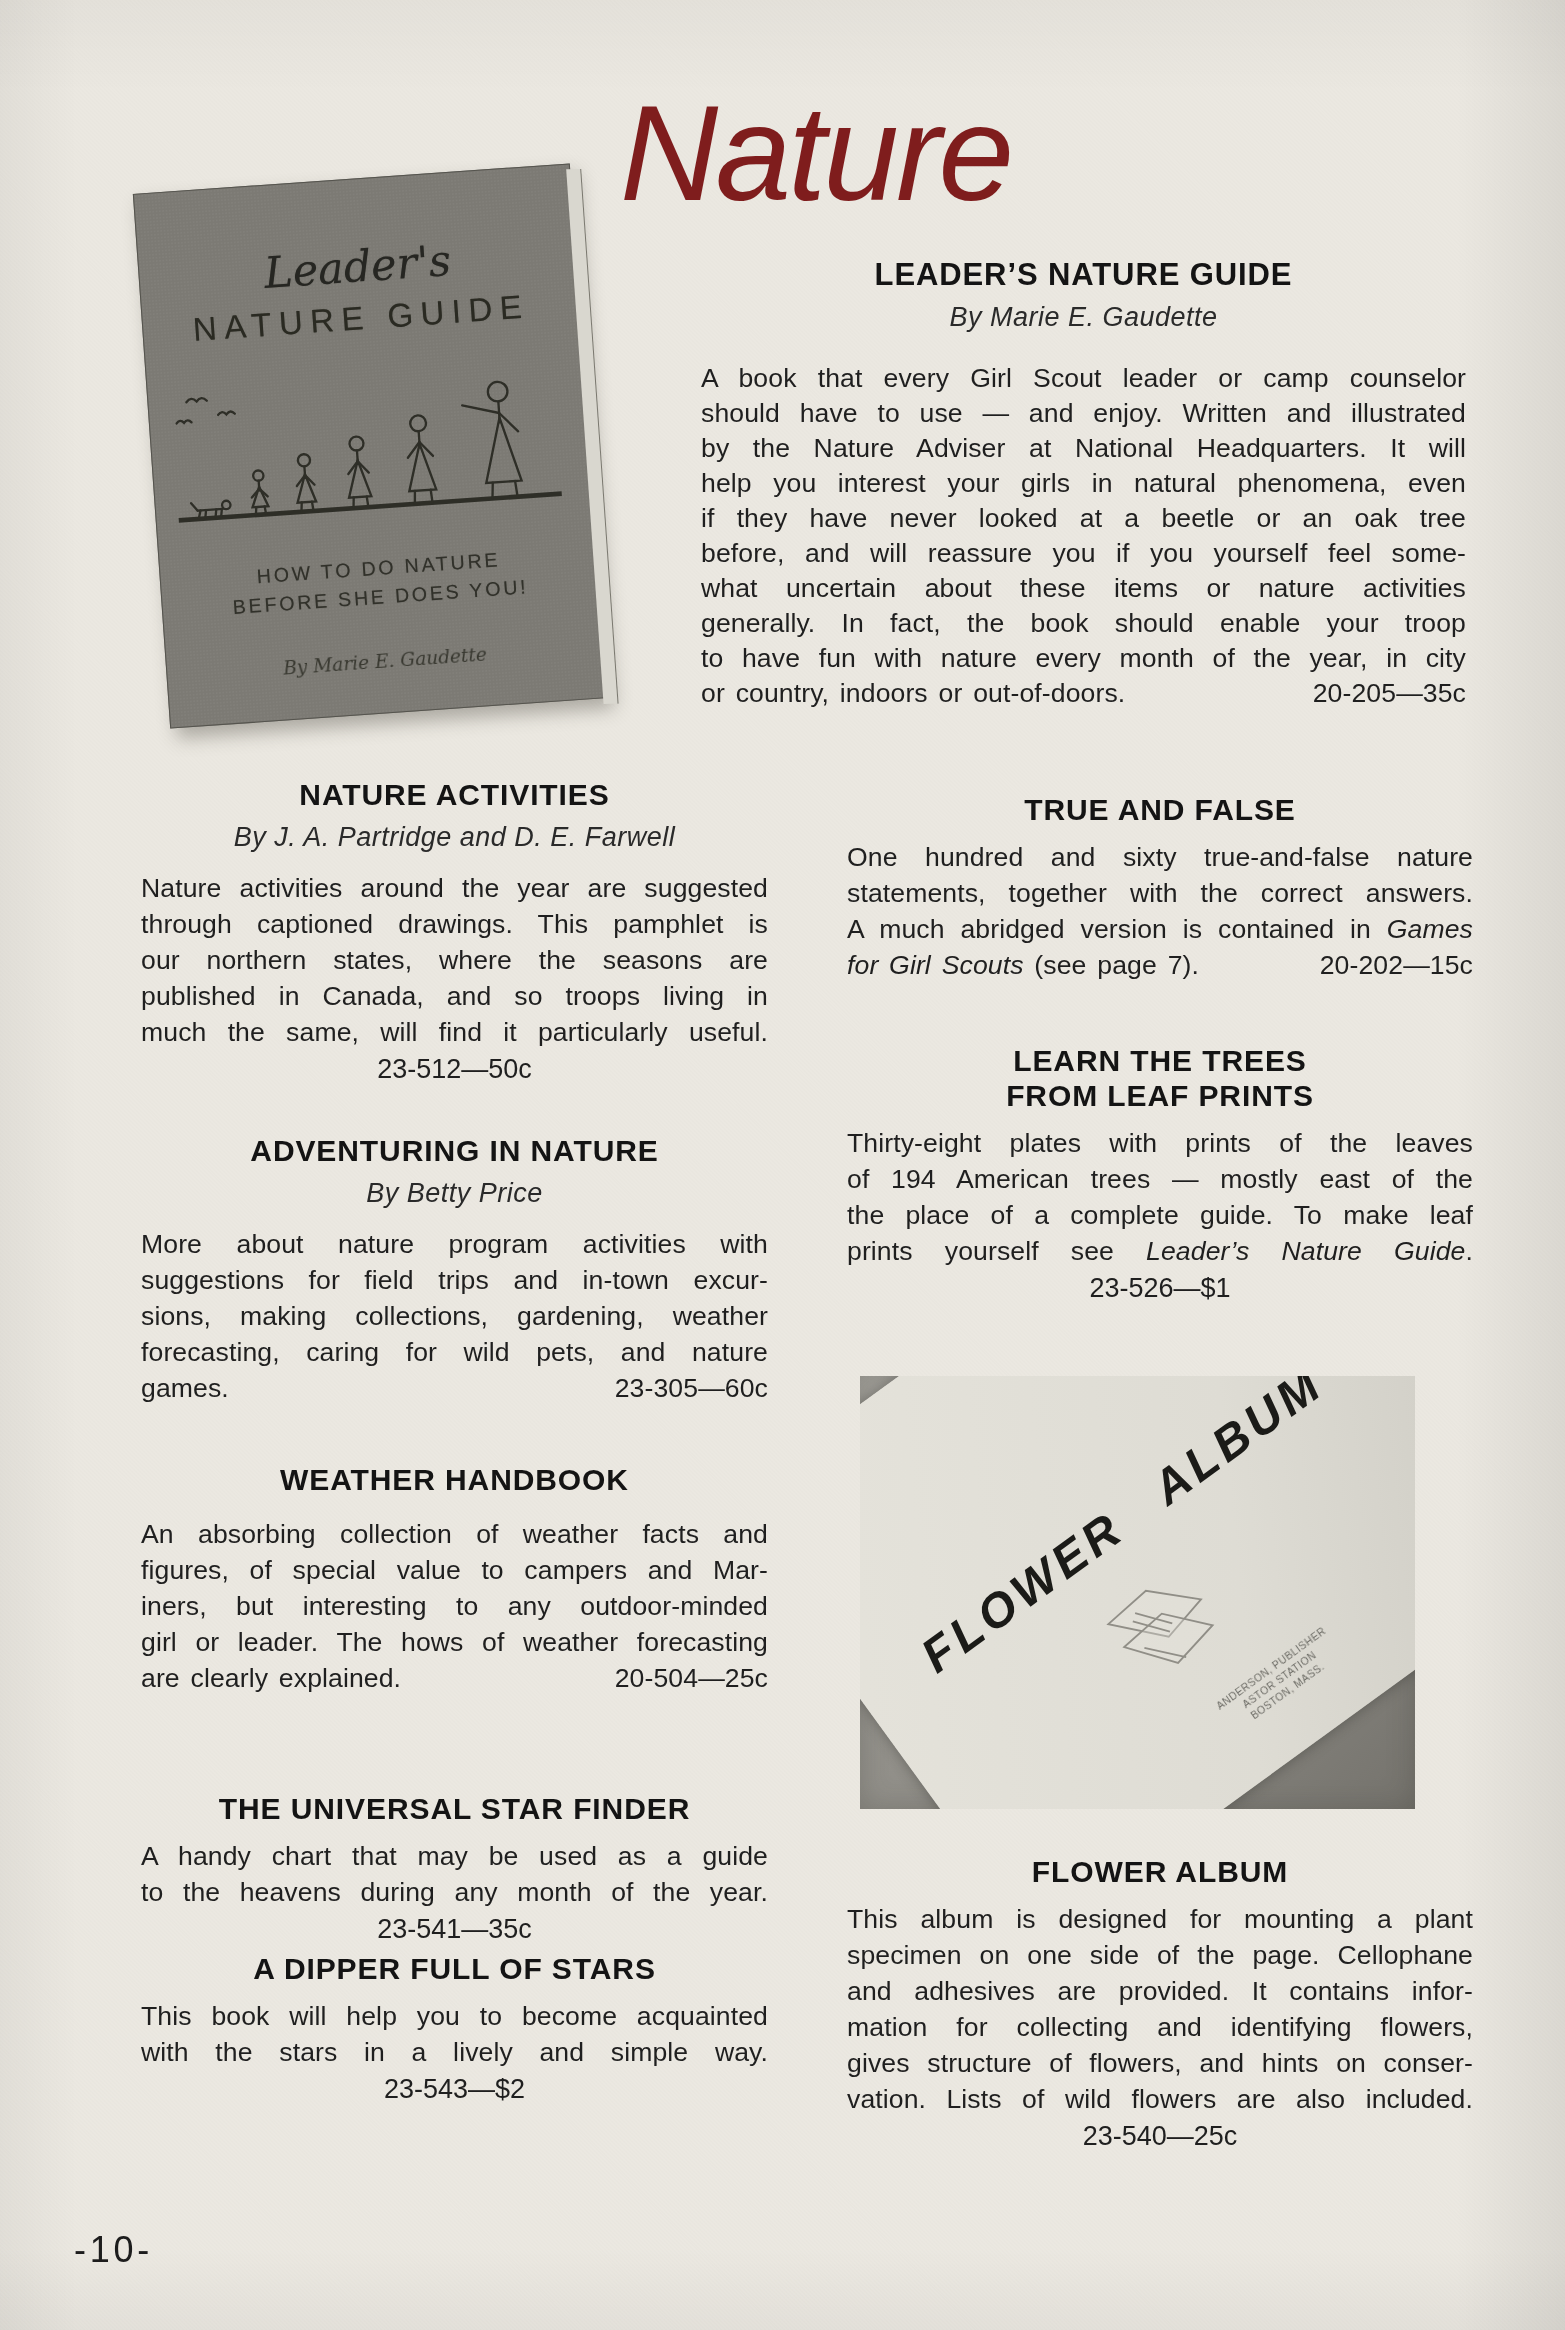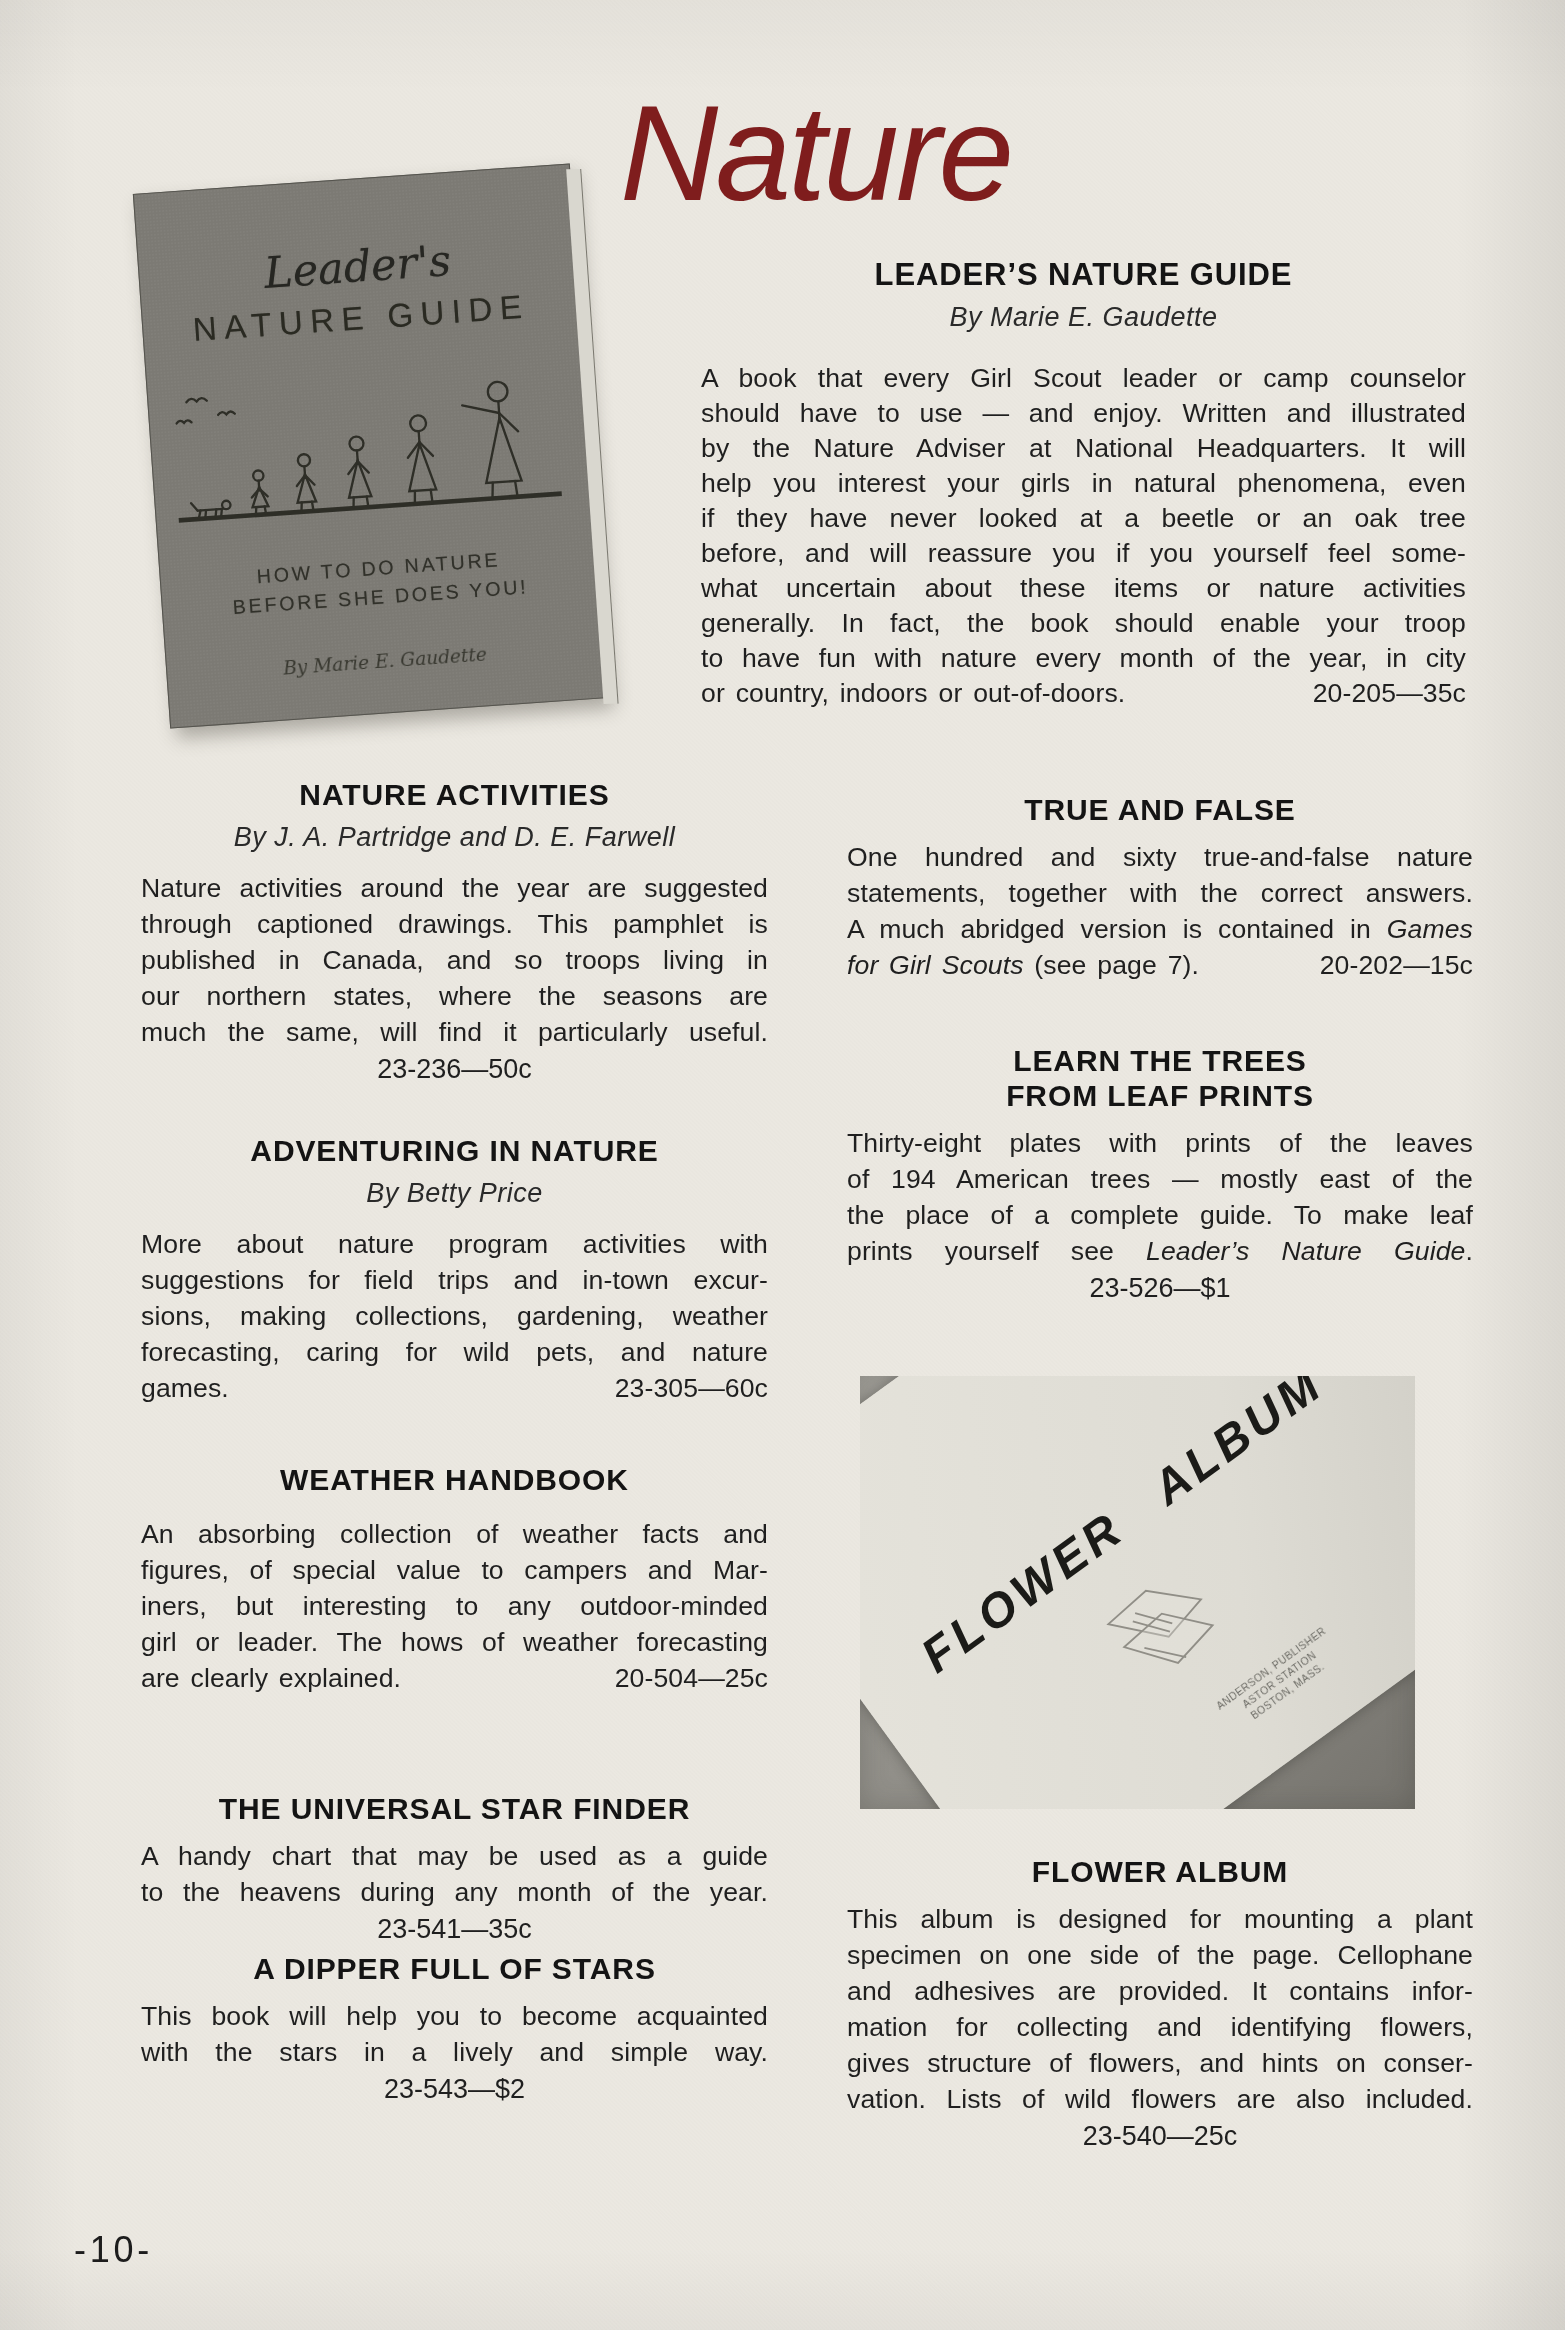--- a/index.html
+++ b/index.html
@@ -231,25 +231,25 @@
         </div>
       </div>
     </div>
 
   <div class="section col-left sec-nature-activities">
       <div class="h">NATURE ACTIVITIES</div>
       <div class="byline">By J. A. Partridge and D. E. Farwell</div>
       <div class="para">
         <div class="pline"><span>Nature activities around the year are suggested</span></div>
         <div class="pline"><span>through captioned drawings. This pamphlet is</span></div>
+        <div class="pline"><span>our northern states, where the seasons are</span></div>
         <div class="pline"><span>published in Canada, and so troops living in</span></div>
-        <div class="pline"><span>our northern states, where the seasons are</span></div>
         <div class="pline"><span>much the same, will find it particularly useful.</span></div>
       </div>
-      <div class="codeline">23-236—50c</div>
+      <div class="codeline">23-512—50c</div>
     </div>
   <div class="section col-left sec-adventuring-in-nature">
       <div class="h">ADVENTURING IN NATURE</div>
       <div class="byline">By Betty Price</div>
       <div class="para">
         <div class="pline"><span>More about nature program activities with</span></div>
         <div class="pline"><span>suggestions for field trips and in-town excur-</span></div>
         <div class="pline"><span>sions, making collections, gardening, weather</span></div>
         <div class="pline"><span>forecasting, caring for wild pets, and nature</span></div>
         <div class="pline flexline">

